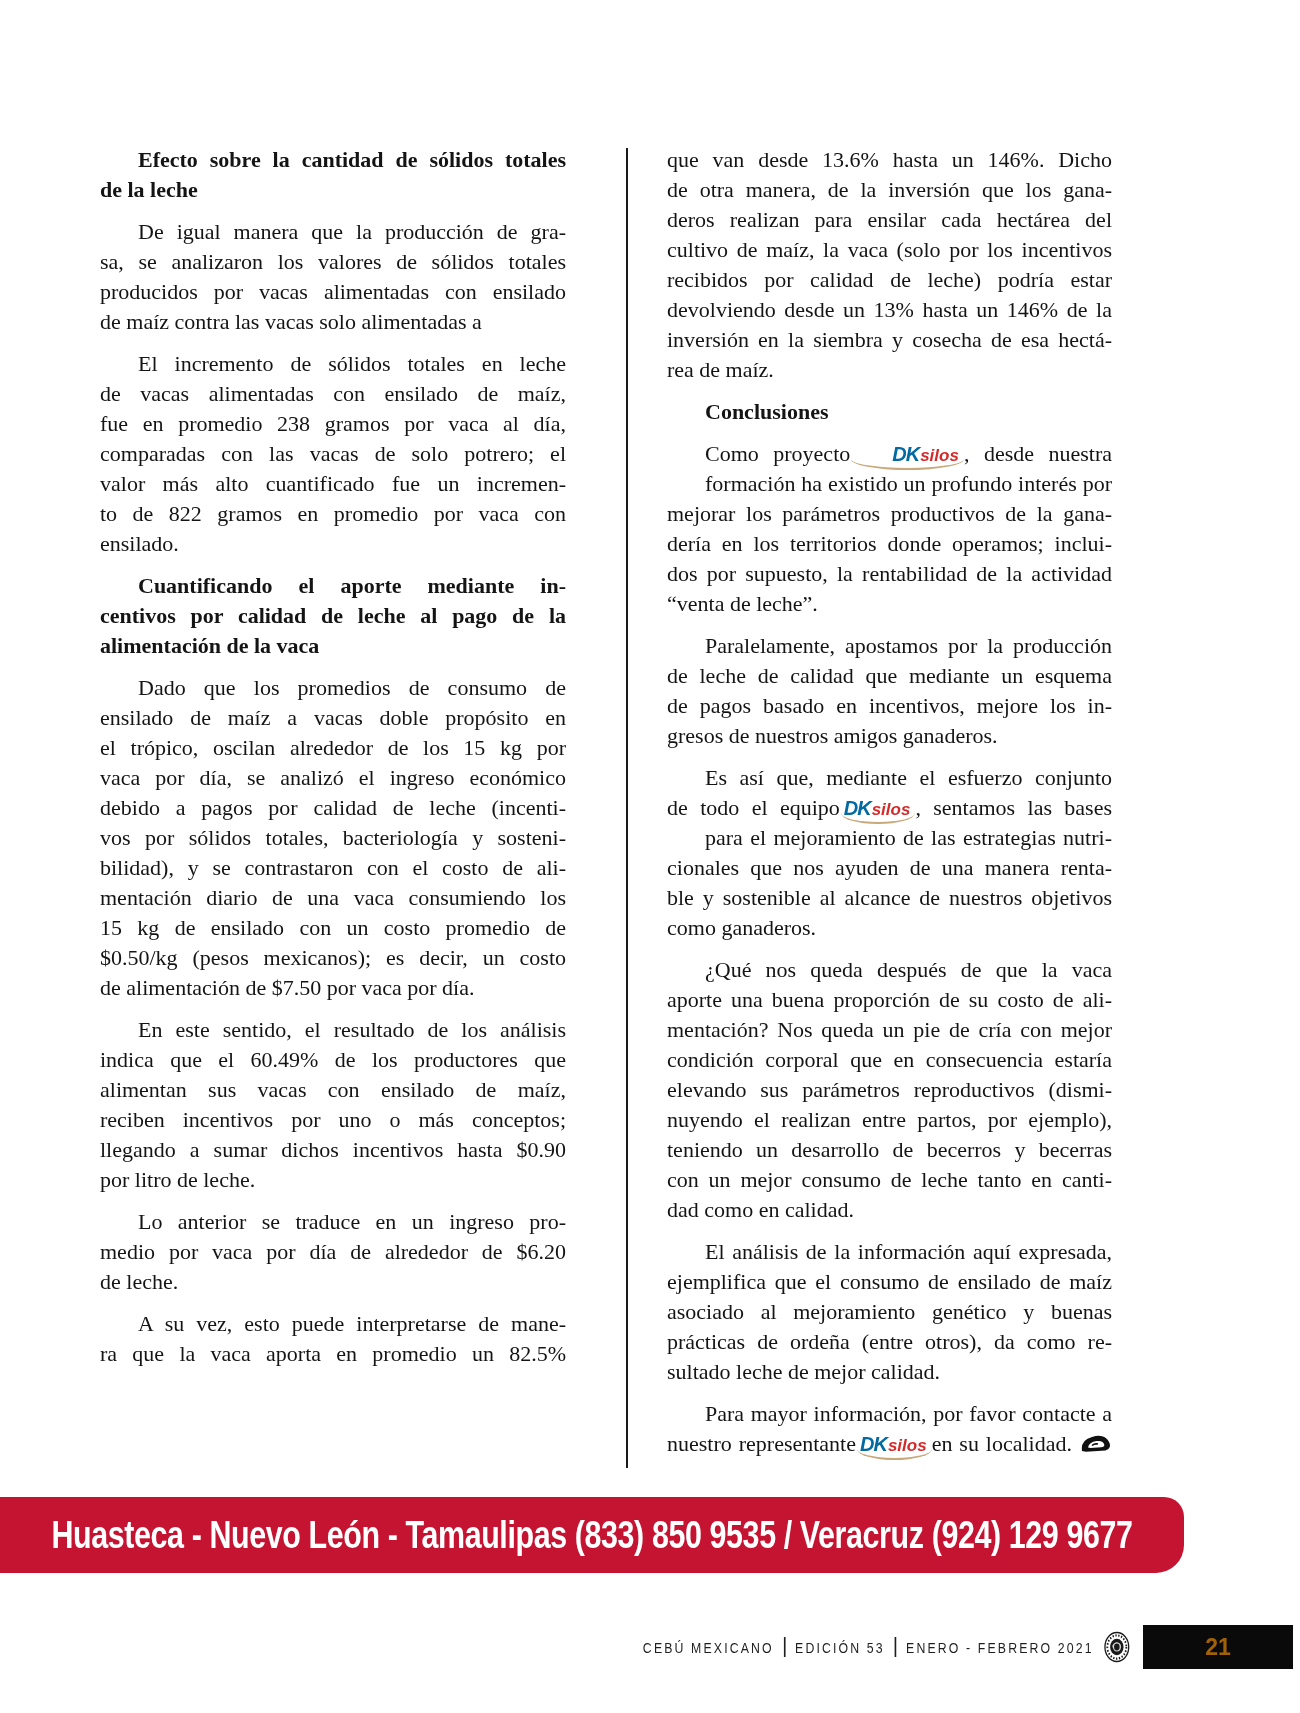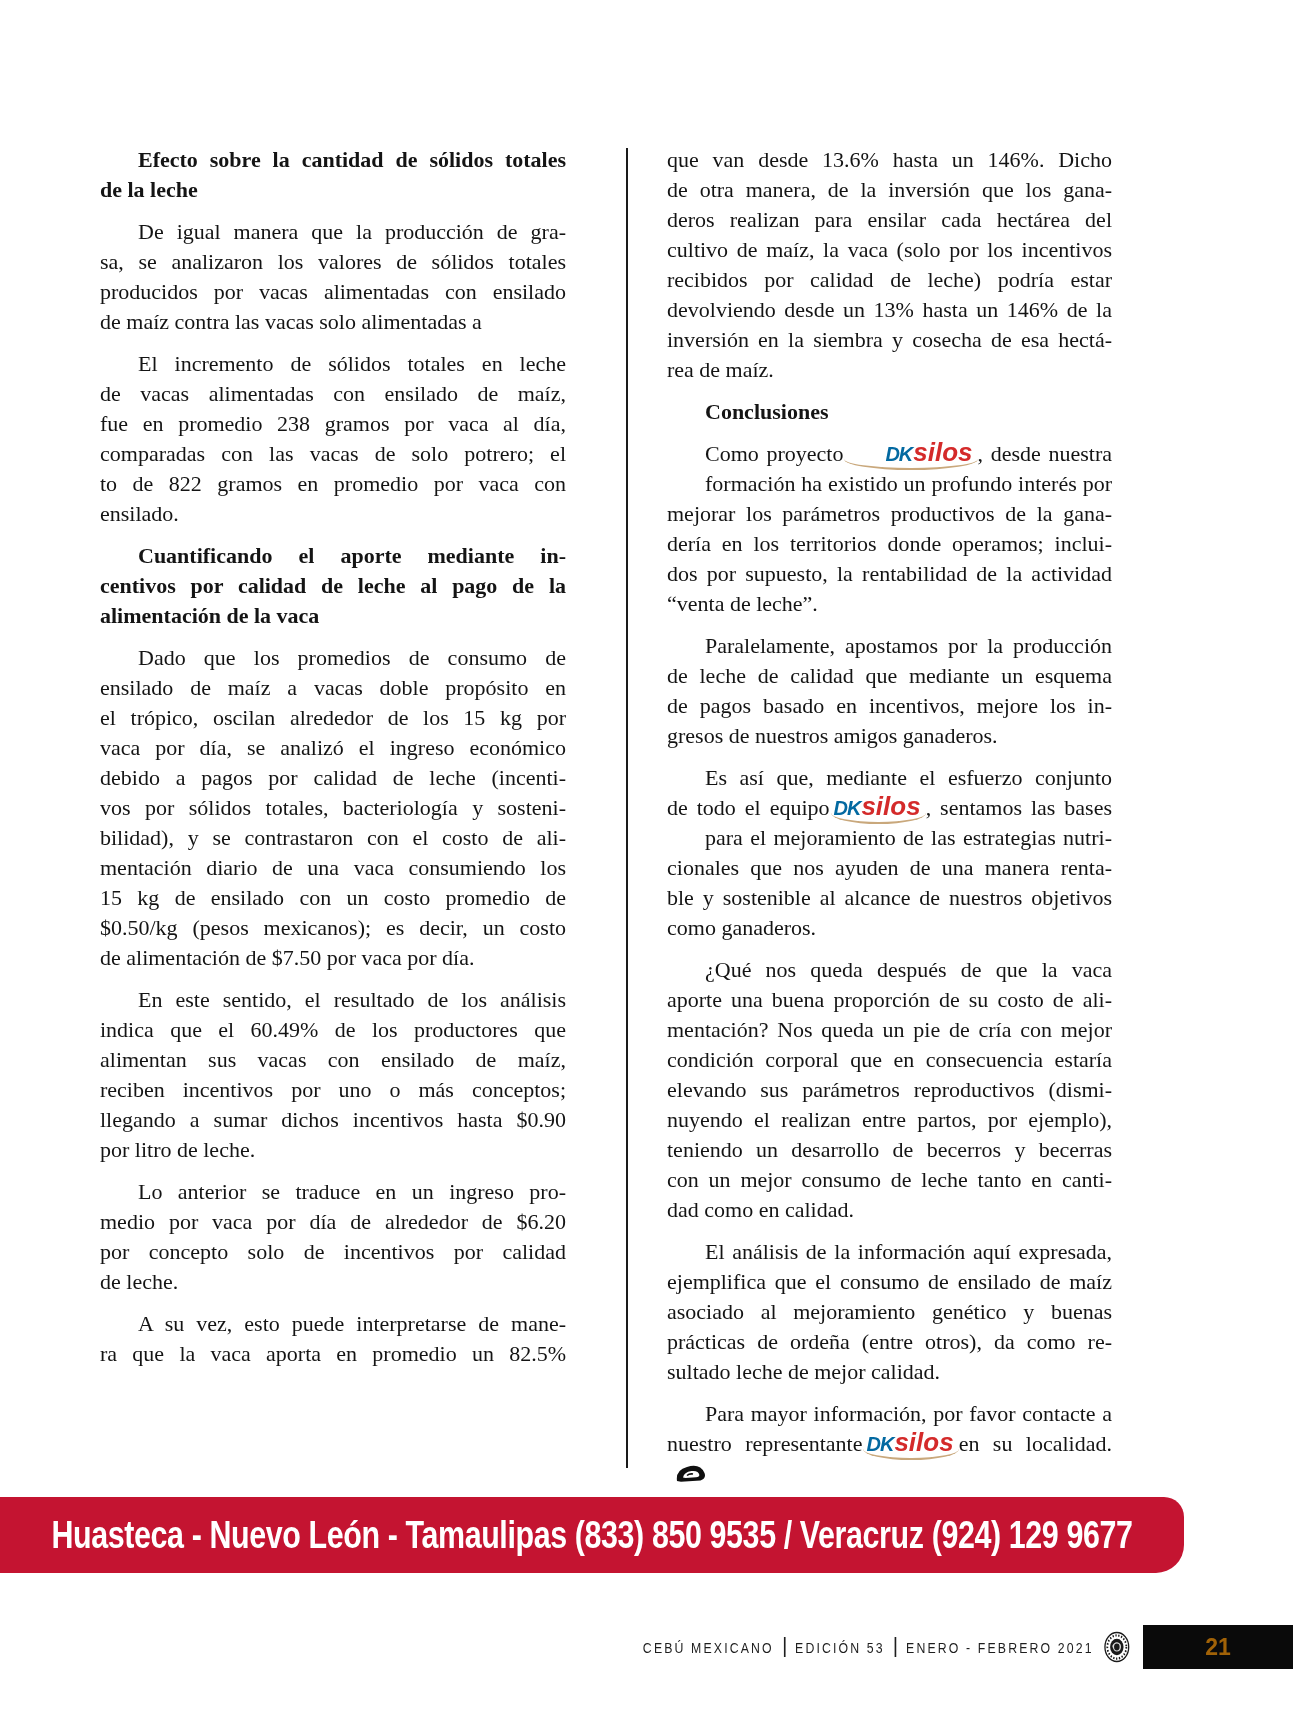--- a/index.html
+++ b/index.html
@@ -25,21 +25,21 @@
     background:#1a1a1a;
   }
   
   .dklogo { display:inline-block; position:relative; margin:0 5px 0 4px; line-height:1; white-space:nowrap; }
   .dklogo .dk {
     font-family:"Liberation Sans", sans-serif; font-weight:800; font-style:italic;
     font-size:20px; letter-spacing:-1px; color:#0369a1;
   }
   .dklogo .silos {
     font-family:"Liberation Sans", sans-serif; font-weight:700; font-style:italic;
-    font-size:26px; color:#D42A2A; margin-left:1px;
+    font-size:17px; color:#D42A2A; margin-left:1px;
   }
   .dklogo::after {
     content:""; position:absolute; left:-3px; right:-5px; bottom:-5px; height:9px;
     border-bottom:2.5px solid #C9A87C;
     border-radius:0 0 50% 50% / 0 0 100% 100%;
   }
   .endmark { display:inline-block; vertical-align:-3px; margin-left:8px; }
   
   .banner {
     position:absolute; left:0; top:1497px; width:1184px; height:76px;
@@ -80,20 +80,21 @@
         <div class="jline">De igual manera que la producción de gra-</div>
         <div class="jline">sa, se analizaron los valores de sólidos totales</div>
         <div class="jline">producidos por vacas alimentadas con ensilado</div>
         <div class="jline">de maíz contra las vacas solo alimentadas a</div>
       </div>
     <div class="para">
         <div class="jline">El incremento de sólidos totales en leche</div>
         <div class="jline">de vacas alimentadas con ensilado de maíz,</div>
         <div class="jline">fue en promedio 238 gramos por vaca al día,</div>
         <div class="jline">comparadas con las vacas de solo potrero; el</div>
+        <div class="jline">valor más alto cuantificado fue un incremen-</div>
         <div class="jline">to de 822 gramos en promedio por vaca con</div>
         <div class="jline">ensilado.</div>
       </div>
     <div class="para heading">
         <div class="jline">Cuantificando el aporte mediante in-</div>
         <div class="jline">centivos por calidad de leche al pago de la</div>
         <div class="jline">alimentación de la vaca</div>
       </div>
     <div class="para">
         <div class="jline">Dado que los promedios de consumo de</div>
@@ -112,21 +113,20 @@
         <div class="jline">En este sentido, el resultado de los análisis</div>
         <div class="jline">indica que el 60.49% de los productores que</div>
         <div class="jline">alimentan sus vacas con ensilado de maíz,</div>
         <div class="jline">reciben incentivos por uno o más conceptos;</div>
         <div class="jline">llegando a sumar dichos incentivos hasta $0.90</div>
         <div class="jline">por litro de leche.</div>
       </div>
     <div class="para">
         <div class="jline">Lo anterior se traduce en un ingreso pro-</div>
         <div class="jline">medio por vaca por día de alrededor de $6.20</div>
-        <div class="jline">por concepto solo de incentivos por calidad</div>
         <div class="jline">de leche.</div>
       </div>
     <div class="para flow">
         <div class="jline">A su vez, esto puede interpretarse de mane-</div>
         <div class="jline">ra que la vaca aporta en promedio un 82.5%</div>
       </div>
   </div>
 
   <div class="divider"></div>
 

